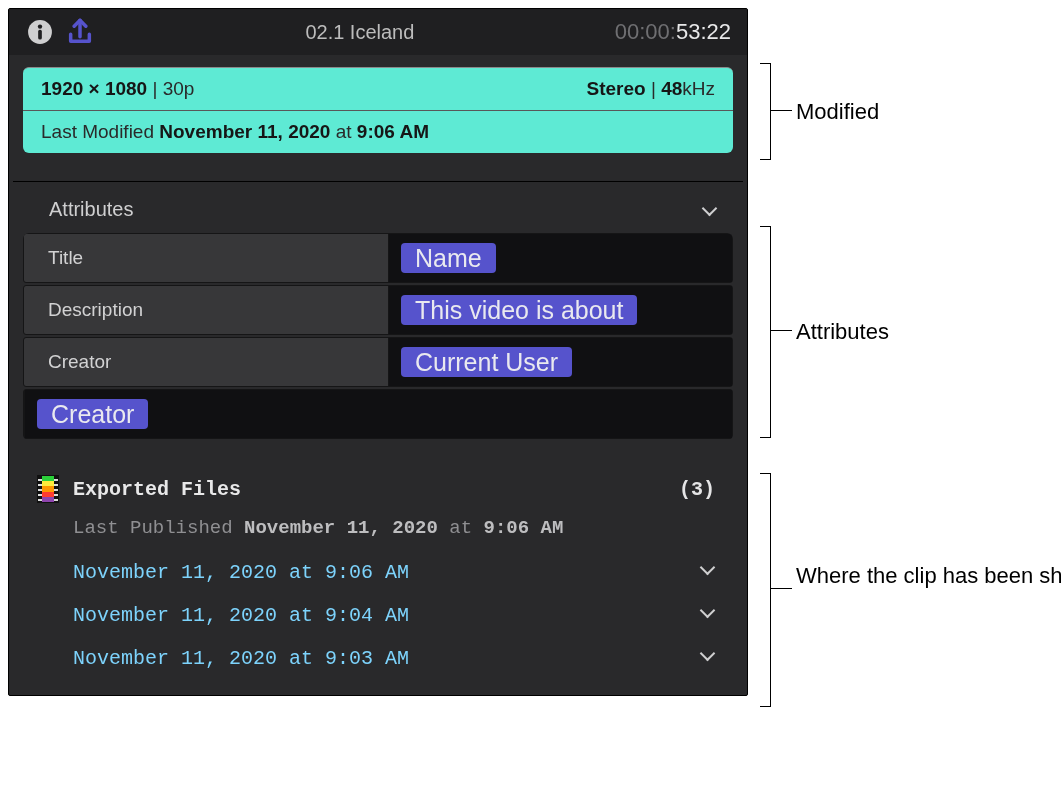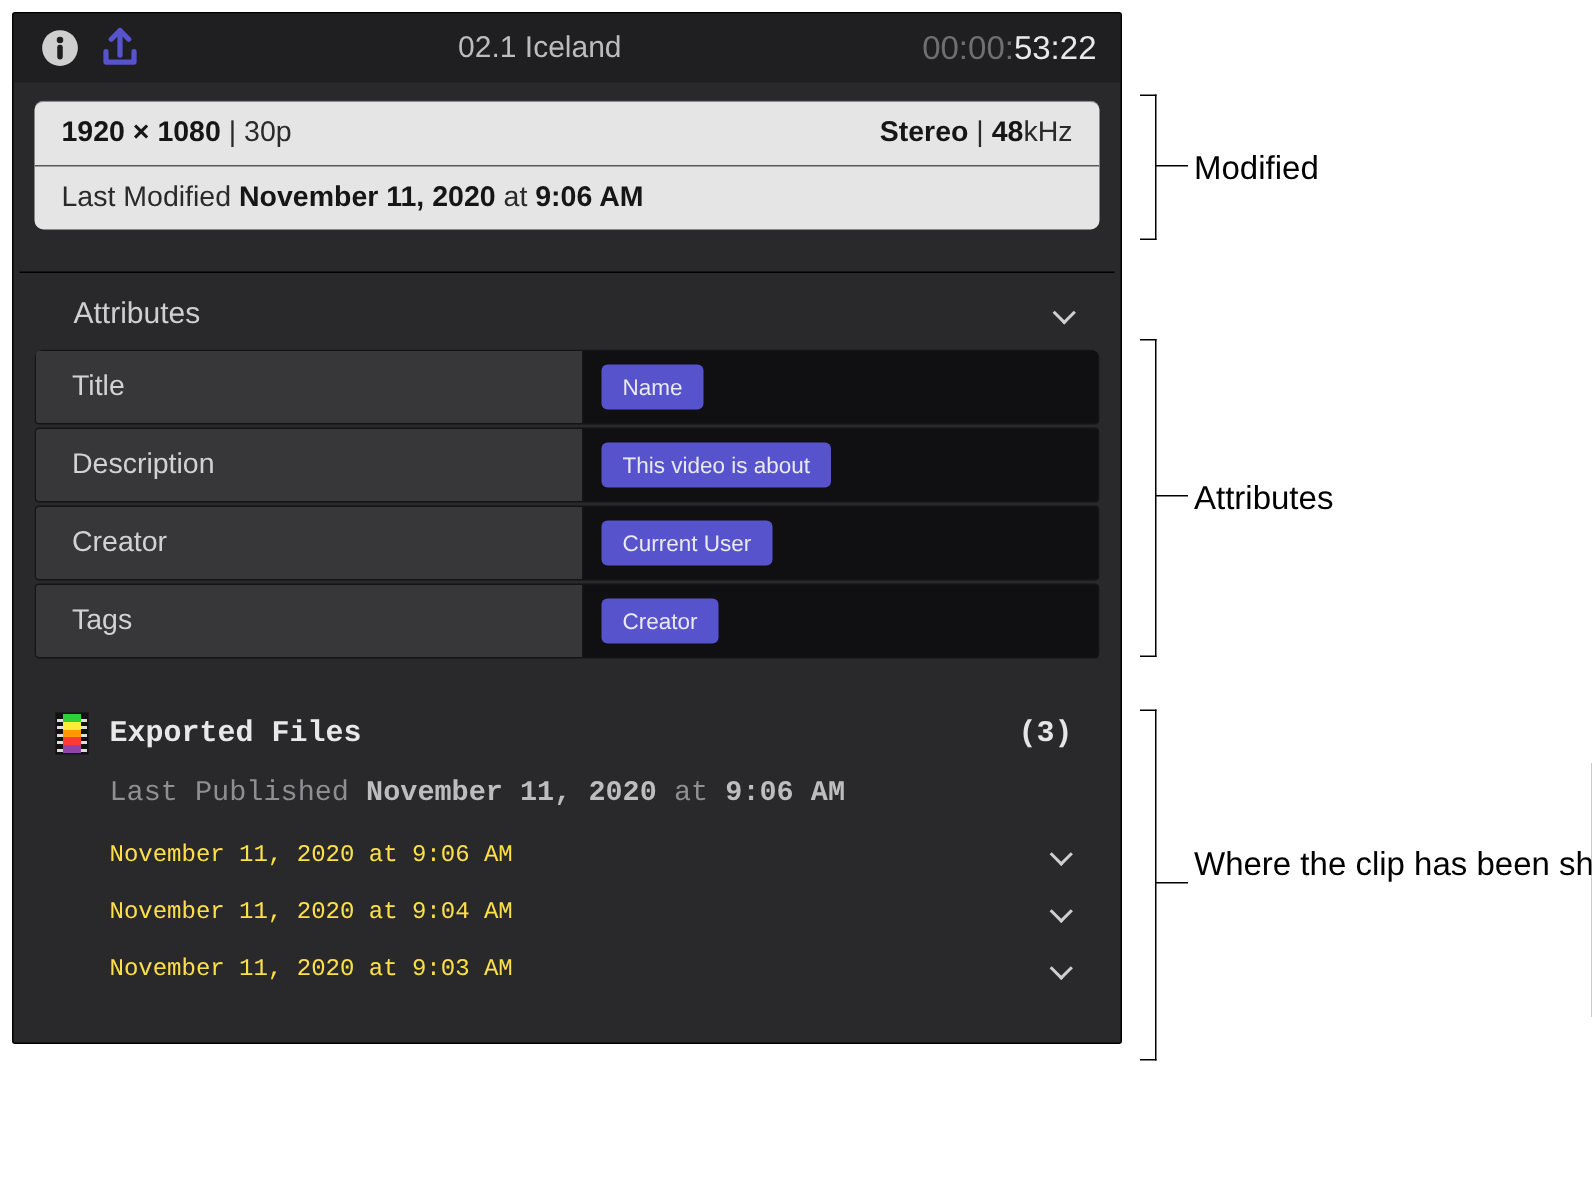--- a/index.html
+++ b/index.html
@@ -58,21 +58,21 @@
     font-size: 22px;
     font-variant-numeric: tabular-nums;
     font-family: "Helvetica Neue", Arial, sans-serif;
   }
   .topbar .tc .dim { color: #6f6f72; }
   .topbar .tc .bright { color: #e8e8e9; }
 
   
   .summary {
     margin: 12px 14px 0 14px;
-    background: #e5e5e5;
+    background: #5eead4;
     border-radius: 6px;
     overflow: hidden;
     border-top: 1px solid #8a8a8c;
   }
   .summary .row {
     display: flex;
     padding: 10px 18px;
     color: #1c1c1c;
     font-size: 19px;
   }
@@ -128,21 +128,21 @@
     padding-left: 12px;
   }
   .token {
     display: inline-flex;
     align-items: center;
     height: 30px;
     padding: 0 14px;
     border-radius: 4px;
     background: #5653cc;
     color: #e9e9ef;
-    font-size: 15px;
+    font-size: 25px;
   }
 
   
   .exported {
     margin: 34px 14px 0 14px;
     font-family: Liberation Mono, monospace;
   }
   .exported-head {
     display: flex;
     align-items: center;
@@ -179,24 +179,24 @@
 
   .last-pub {
     padding: 8px 0 12px 50px;
     font-size: 19px;
     color: #8f8f92;
   }
   .last-pub strong { color: #bdbdbf; font-weight: 700; }
 
   .export-item {
     display: flex;
-    align-items: flex-end;
+    align-items: flex-start;
     padding: 10px 18px 10px 50px;
-    font-size: 16px;
-    color: #fde047;
+    font-size: 20px;
+    color: #7dd3fc;
   }
   .export-item .ei-spacer { flex:1; }
 
   .chevron-down {
     width: 16px;
     height: 16px;
     display: block;
   }
   .chevron-down::before {
     content:"";
@@ -314,21 +314,20 @@
           <span class="token">This video is about</span>
         </div>
       </div>
       <div class="attr-row">
         <div class="label">Creator</div>
         <div class="value-cell">
           <span class="token">Current User</span>
         </div>
       </div>
       <div class="attr-row">
-        <div class="label">Tags</div>
         <div class="value-cell">
           <span class="token">Creator</span>
         </div>
       </div>
     </div>
 
     <div class="exported">
       <div class="exported-head">
         <div class="film-icon"></div>
         <div class="eh-title">Exported Files</div>

